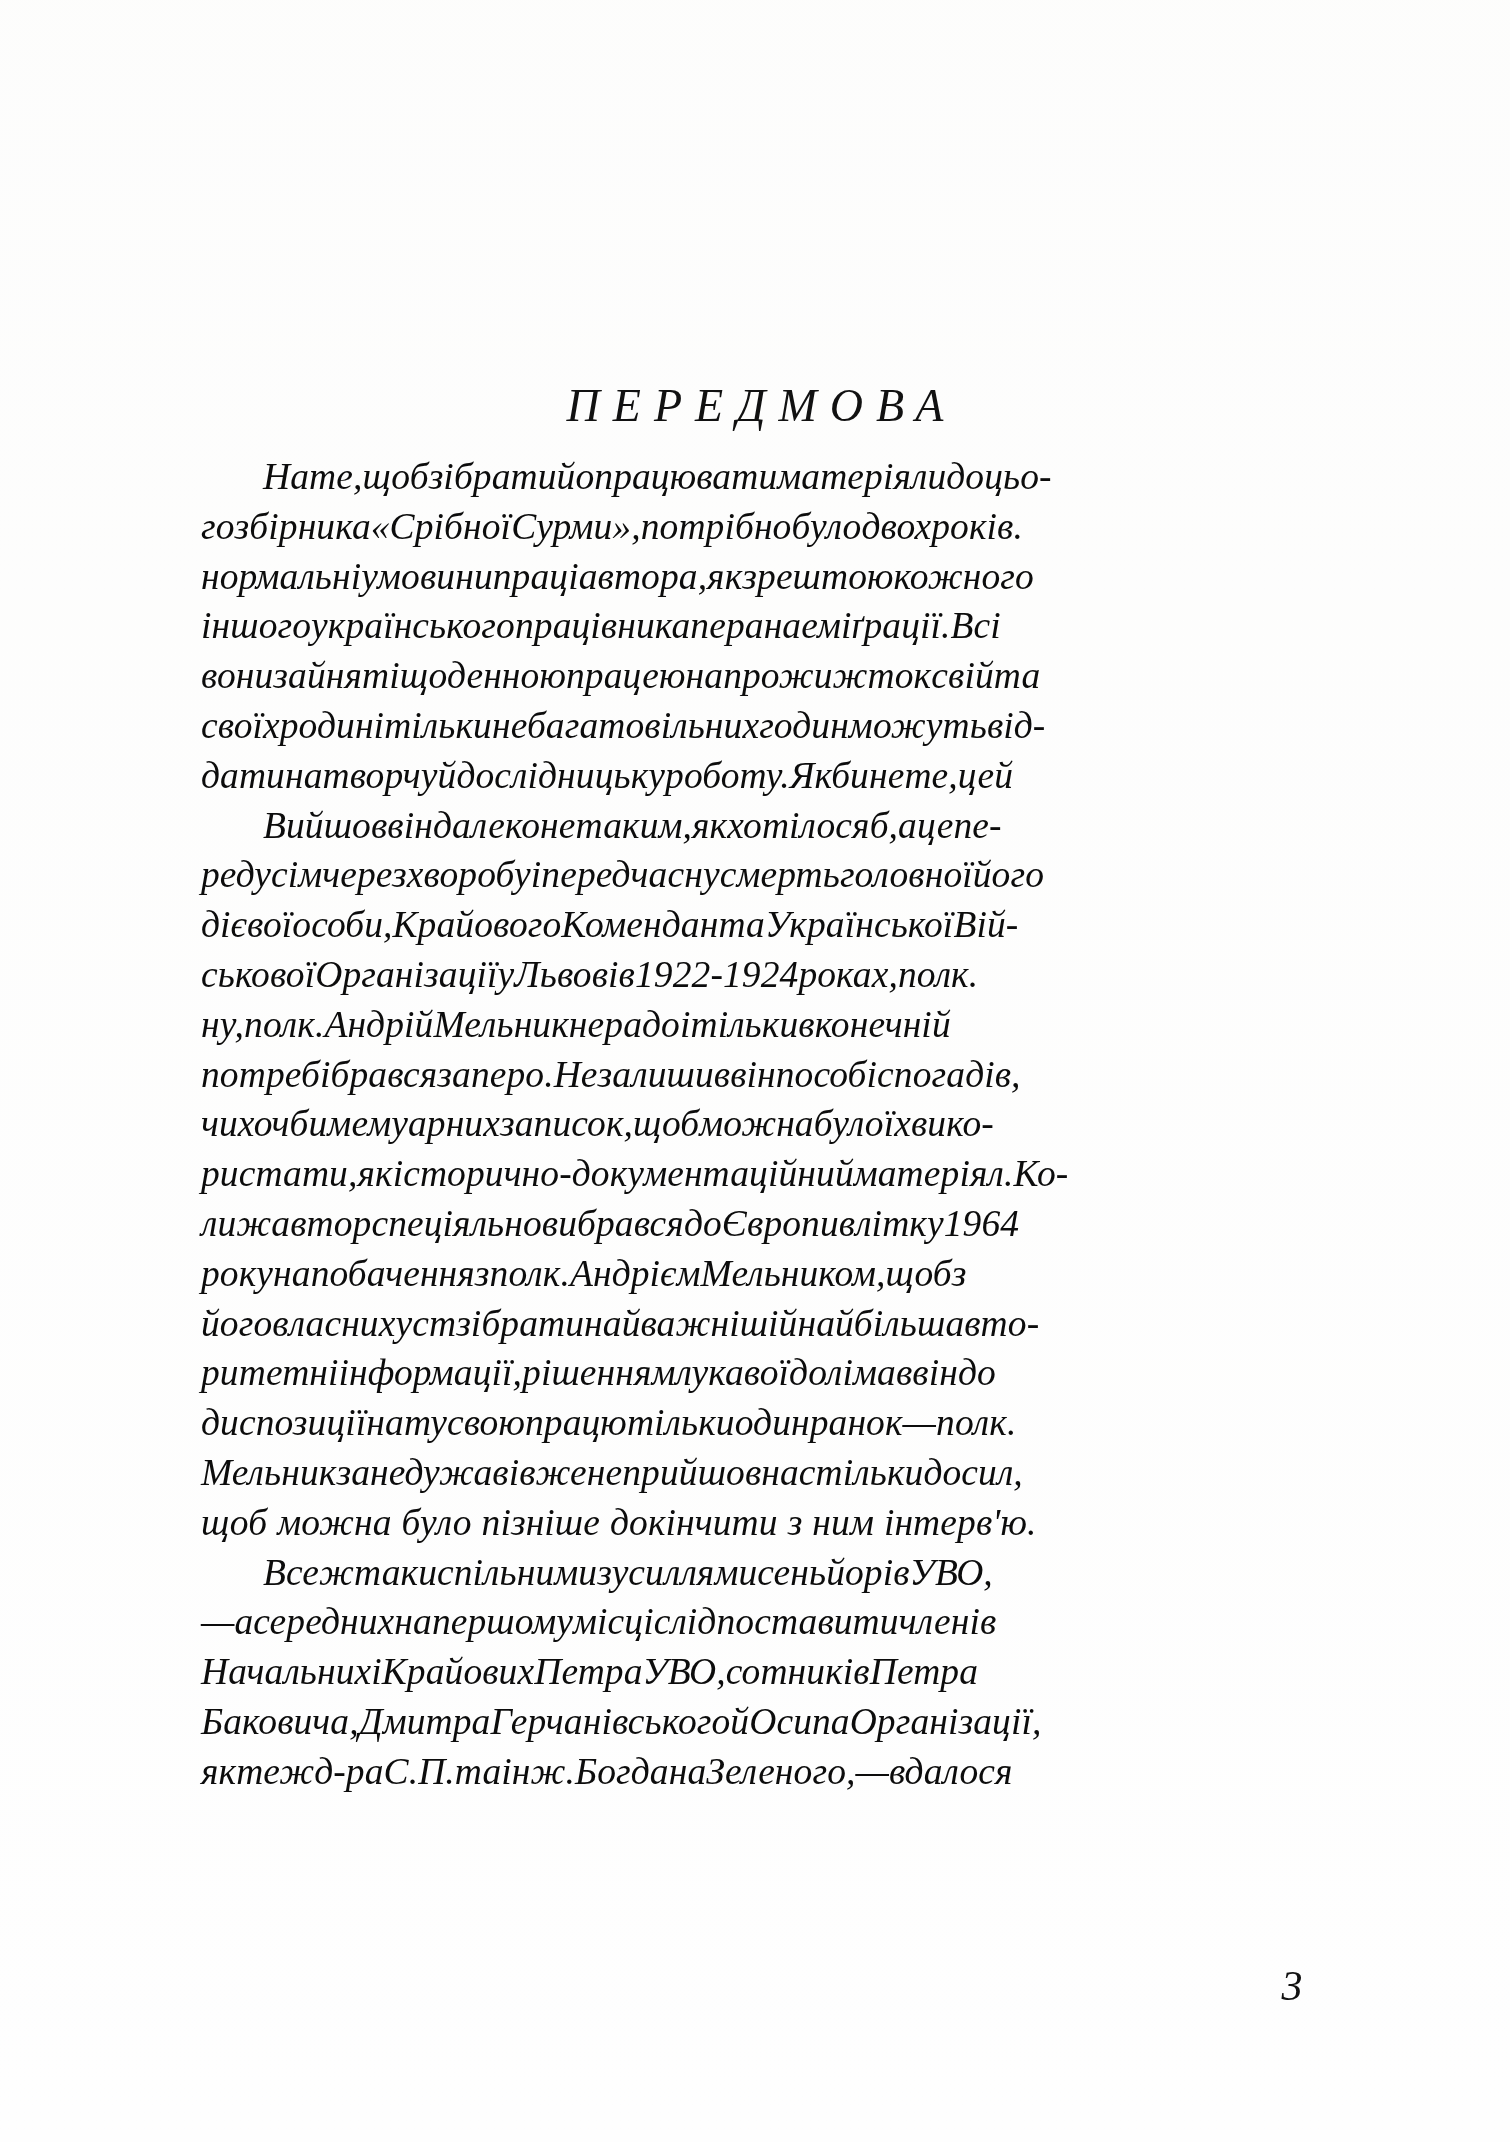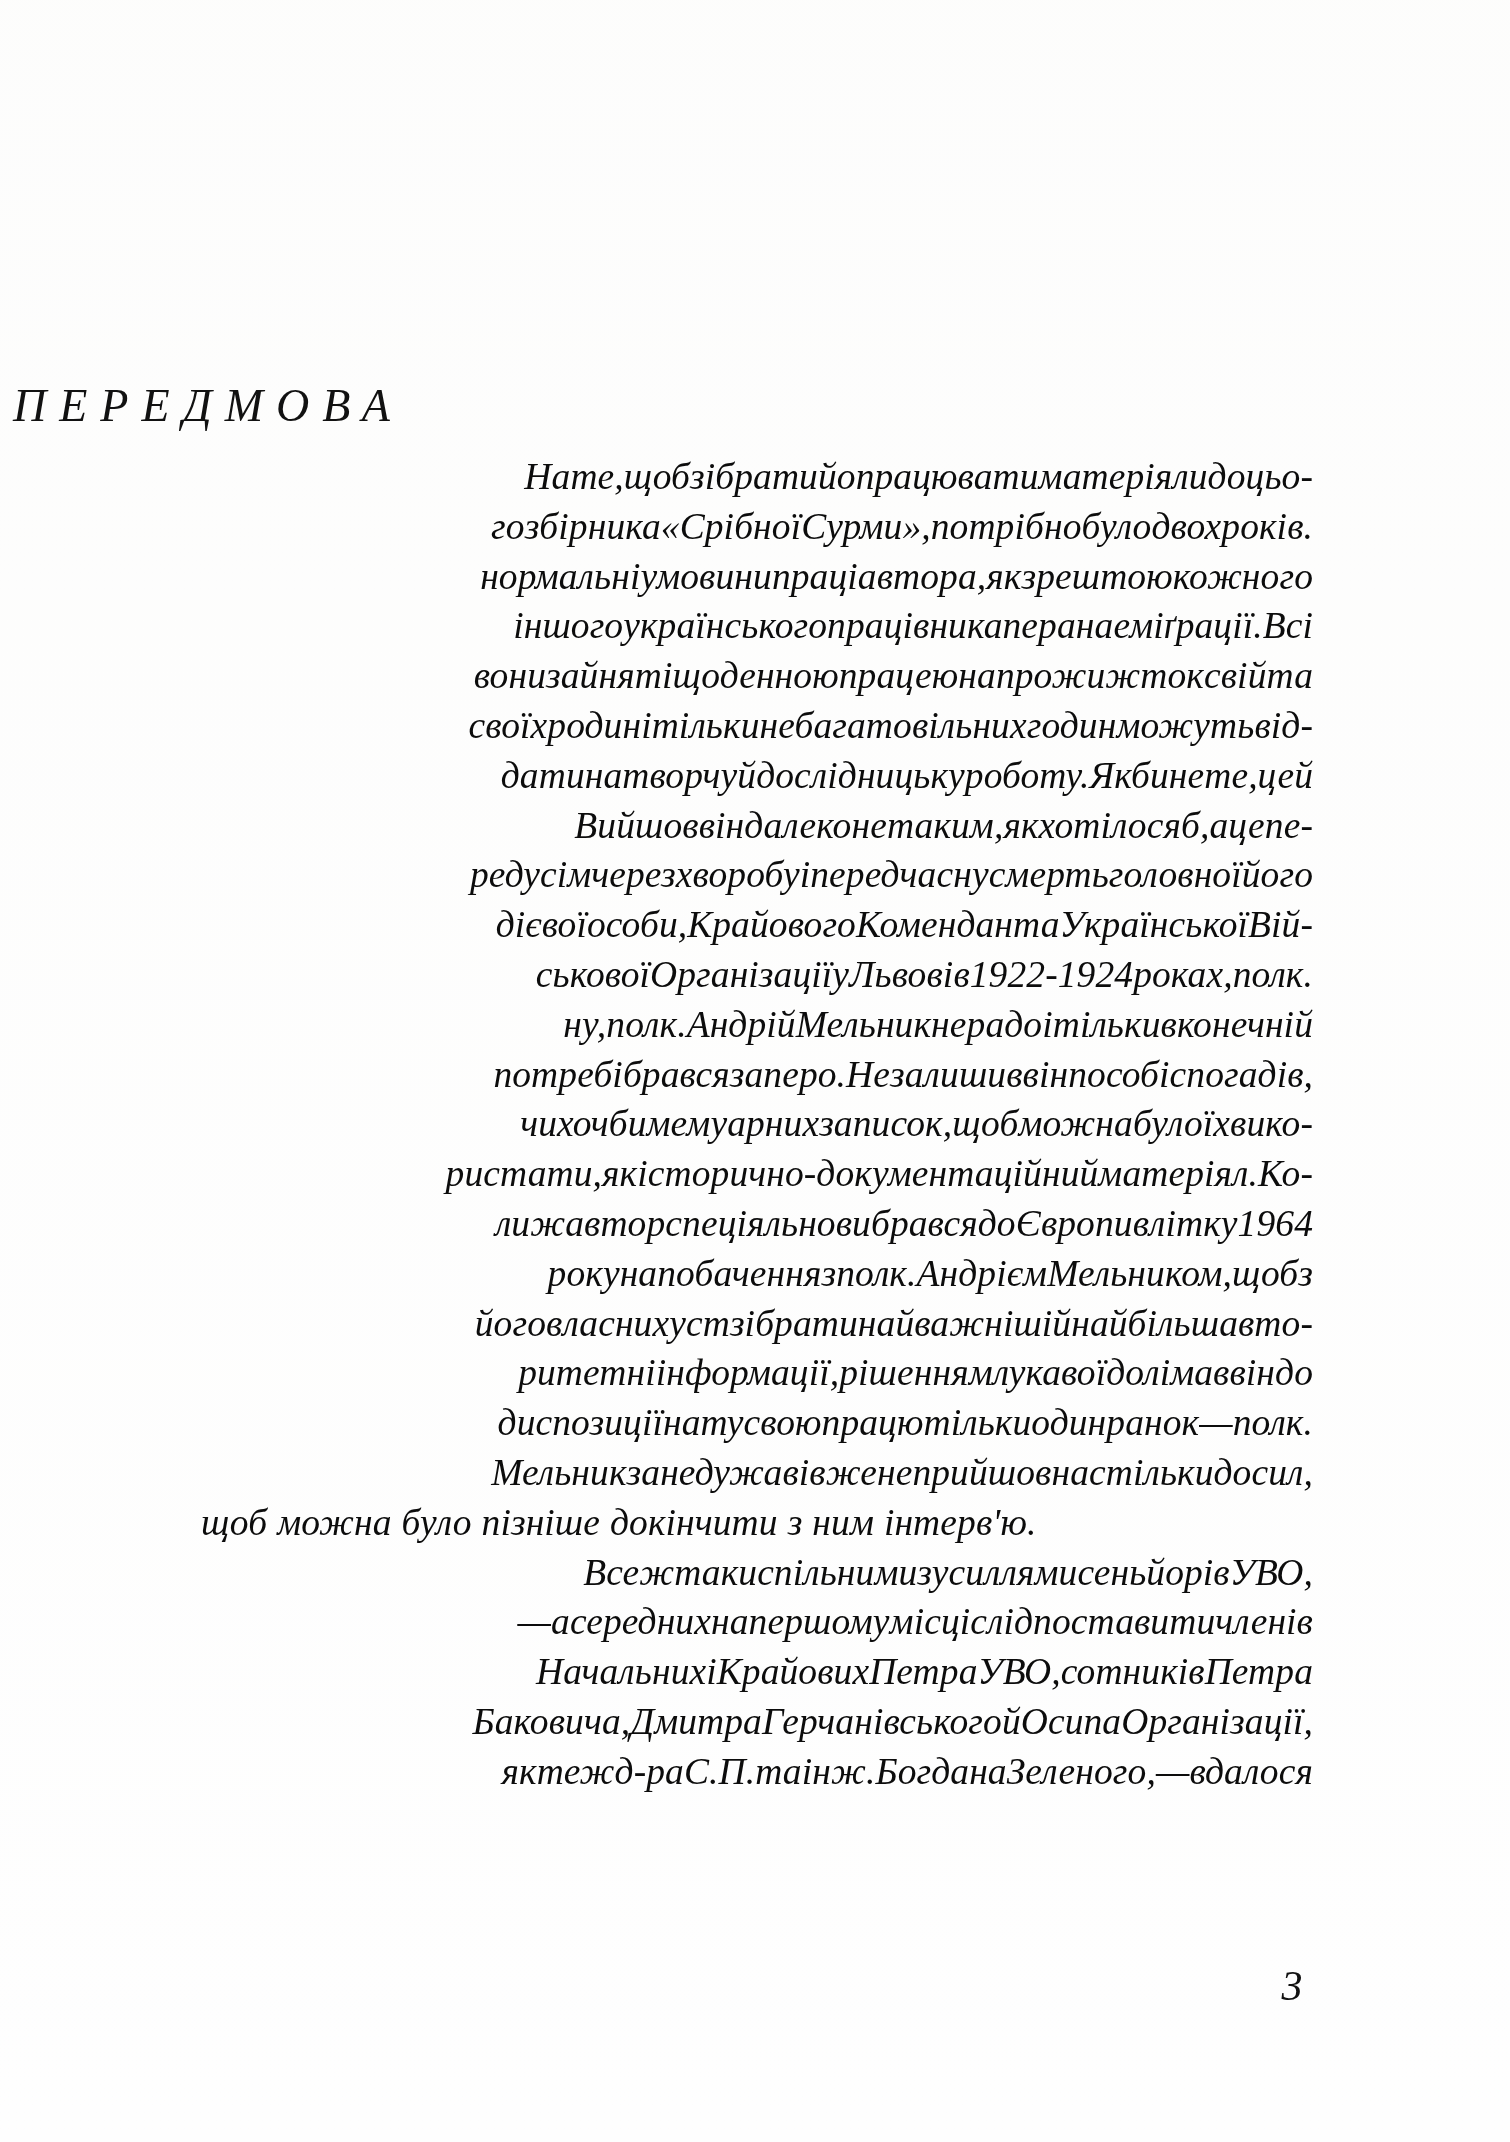--- a/index.html
+++ b/index.html
@@ -17,21 +17,21 @@
     font-family: "Liberation Serif", "DejaVu Serif", serif;
     color: #0a0a0a;
   }
 
   
   .page-heading {
     position: absolute;
     left: 0;
     right: 0;
     top: 348px;
-    text-align: left;
+    text-align: center;
     font-style: italic;
     font-weight: 400;
     font-size: 46px;
     letter-spacing: 13px;
     text-indent: 13px;
     color: #111111;
     white-space: nowrap;
   }
 
   
@@ -54,21 +54,21 @@
     color: #0c0c0c;
   }
 
   
   .para .ln {
     display: block;
     white-space: nowrap;
   }
   .para .ln.just {
     display: flex;
-    justify-content: flex-end;
+    justify-content: flex-start;
   }
   .para .ln.just > span.w {
     display: inline-block;
   }
   .para .ln.indent {
     text-indent: 0;
     padding-left: 62px;
   }
 
   

